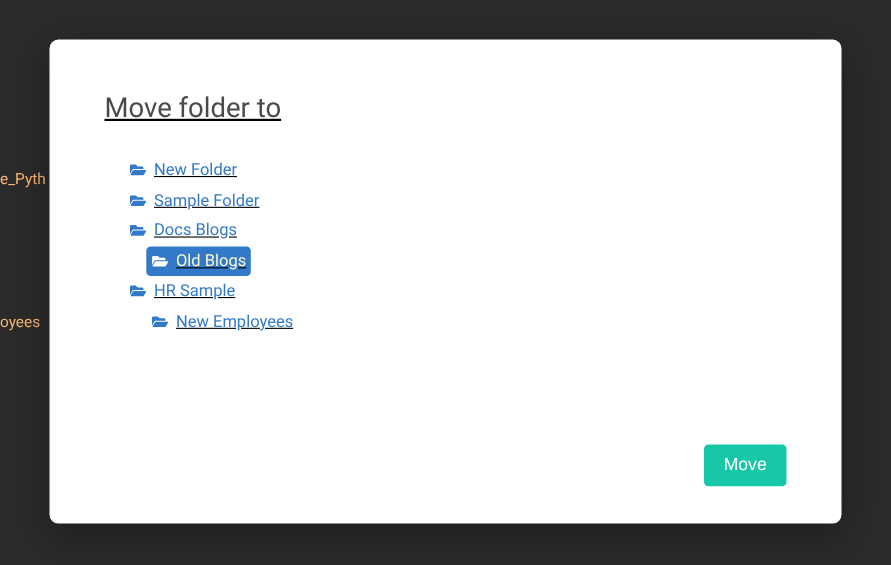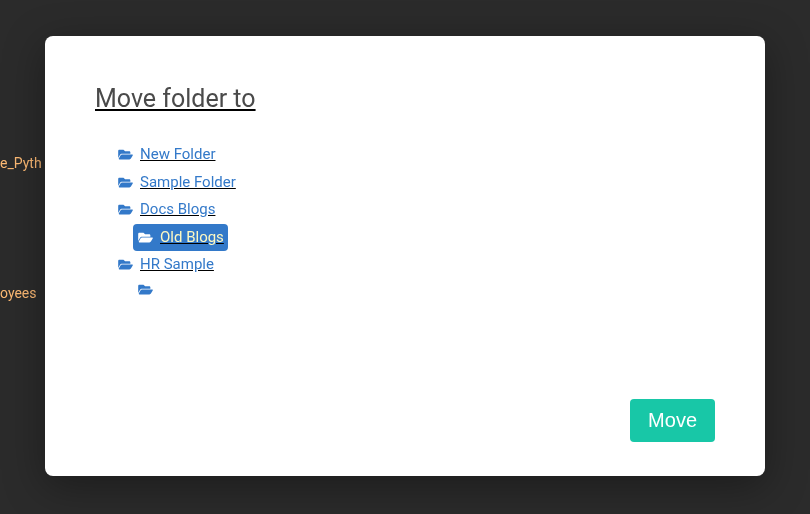--- a/index.html
+++ b/index.html
@@ -65,21 +65,21 @@
   .modal-footer {
     position: absolute;
     right: 50px;
     bottom: 34px;
   }
   .btn-move {
     background: #18c7a7;
     color: #ffffff;
     border: none;
     border-radius: 4px;
-    font-size: 20px;
+    font-size: 16px;
     padding: 10px 18px;
     cursor: pointer;
   }
 </style>
 </head>
 <body>
 
 <div class="bg-hint" style="left:0; top:155px;">e_Pyth</div>
 <div class="bg-hint" style="left:0; top:262px;margin-top:23px;">oyees</div>
 
@@ -115,20 +115,21 @@
       <div class="tree-node indent-0">
         <svg class="tree-icon" viewBox="0 0 576 512" fill="#3379c9">
           <path d="M572.694 292.093L500.27 416.248A63.997 63.997 0 0 1 444.989 448H45.025c-18.523 0-30.064-20.093-20.731-36.093l72.424-124.155A64 64 0 0 1 152 256h399.964c18.523 0 30.064 20.093 20.73 36.093zM152 224h328v-48c0-26.51-21.49-48-48-48H272l-64-64H48C21.49 64 0 85.49 0 112v278.046l69.077-118.418C86.214 242.25 117.989 224 152 224z"></path>
         </svg>
         <span>HR Sample</span>
       </div>
       <div class="tree-node indent-1">
         <svg class="tree-icon" viewBox="0 0 576 512" fill="#3379c9">
           <path d="M572.694 292.093L500.27 416.248A63.997 63.997 0 0 1 444.989 448H45.025c-18.523 0-30.064-20.093-20.731-36.093l72.424-124.155A64 64 0 0 1 152 256h399.964c18.523 0 30.064 20.093 20.73 36.093zM152 224h328v-48c0-26.51-21.49-48-48-48H272l-64-64H48C21.49 64 0 85.49 0 112v278.046l69.077-118.418C86.214 242.25 117.989 224 152 224z"></path>
         </svg>
+        <span>New Employees</span>
       </div>
     </div>
 
   <div class="modal-footer">
     <button class="btn-move">Move</button>
   </div>
 
 </div>
 
 </body></html>

